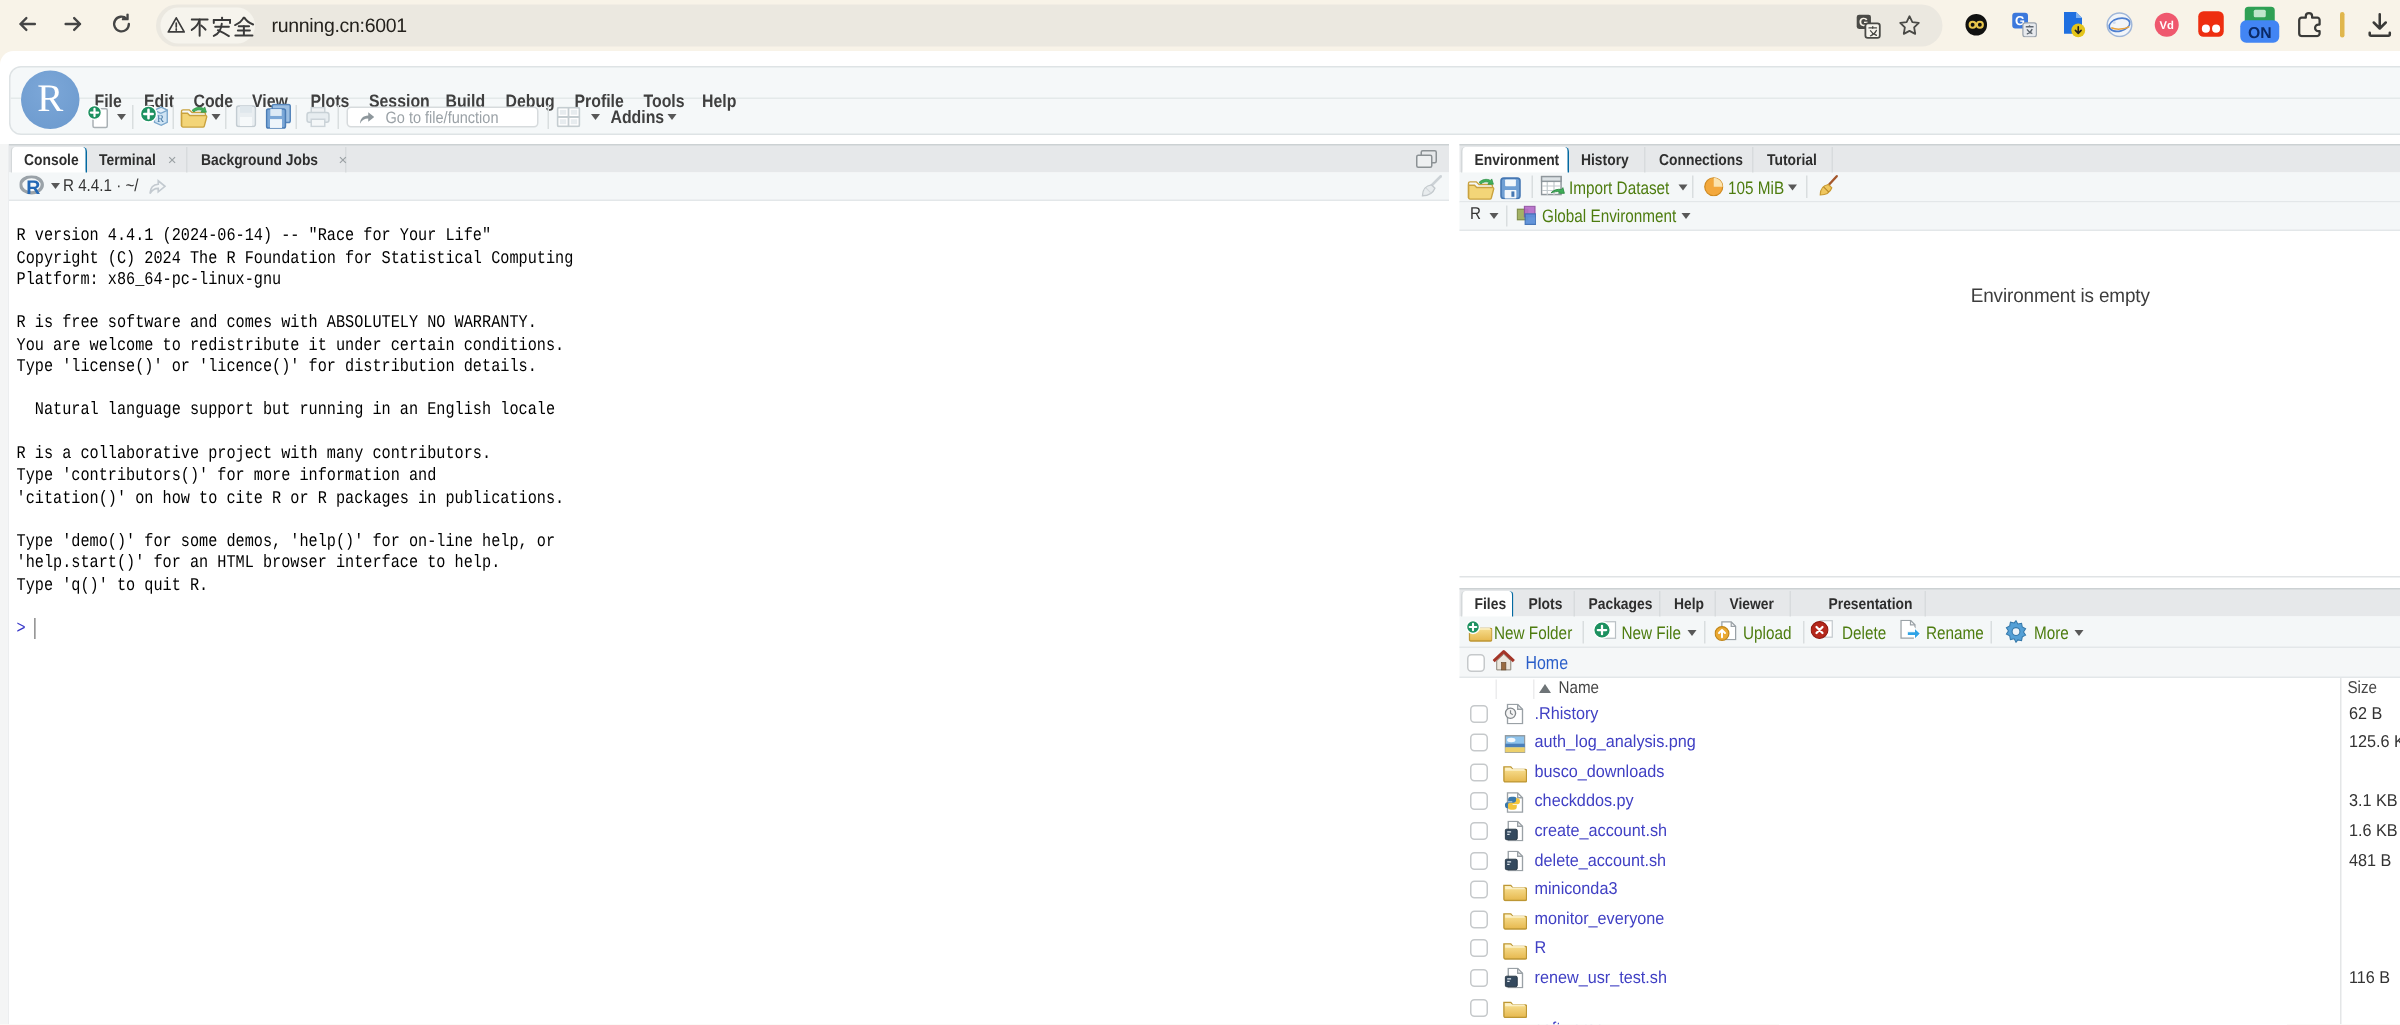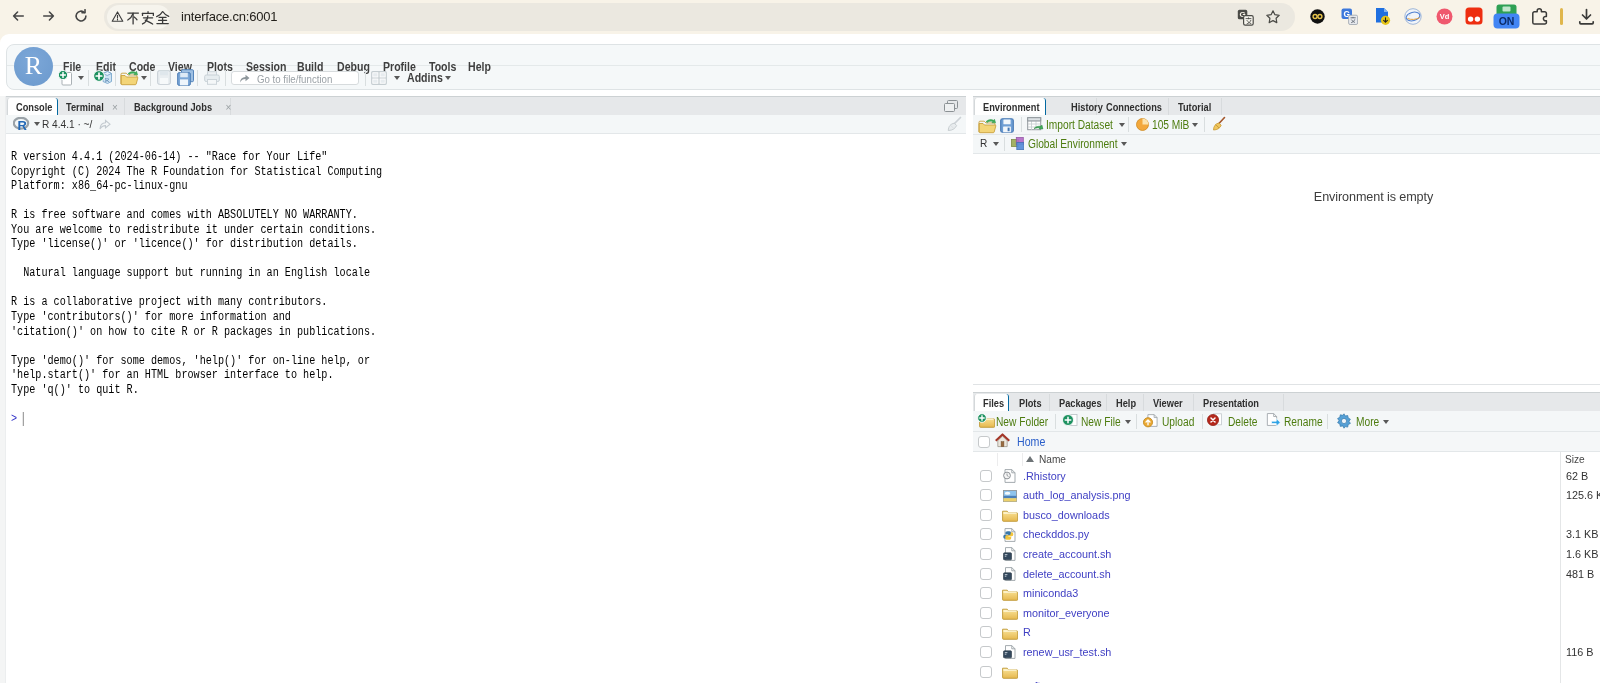--- a/index.html
+++ b/index.html
@@ -122,21 +122,21 @@
           <path d="M22.3 5.2c-0.4 3.3-2.2 7.2-5.7 8.7"></path>
           <path d="M19.5 9.8c2.6 1.2 6 3 7.9 4.2"></path>
         <path d="M37.9 0.8c-1 2-3.3 4.1-6.1 5.3"></path>
           <path d="M38.4 0.8c1.2 1.9 3.6 3.8 6.3 4.9"></path>
           <path d="M34.4 6.9h7.4"></path>
           <path d="M33.8 10h8.6"></path>
           <path d="M32 13.5h12.2"></path>
           <path d="M38.1 7v6.3"></path>
       </g>
     </svg>
-    <span id="url">interface.cn:6001</span>
+    <span id="url">running.cn:6001</span>
 
     <svg class="abs" style="left:1133px;top:6px" width="17" height="17" viewBox="0 0 17 17">
       <rect x="0.8" y="0.8" width="9.5" height="9.5" rx="1.6" fill="#4a4a46"></rect>
       <text x="5.5" y="8.4" font-size="8" font-weight="bold" fill="#f8f3e8" text-anchor="middle" font-family="Liberation Sans">G</text>
       <rect x="6.6" y="6.6" width="9.6" height="9.6" rx="1.6" fill="#f6f4ed" stroke="#4a4a46" stroke-width="1.2"></rect>
       <path d="M9 9.6h5M11.5 8.8v1M10 11.5c1 1.6 2.5 2.6 3.9 3M13.9 11.3c-0.8 1.8-2.4 3.1-3.9 3.6" stroke="#4a4a46" stroke-width="0.9" fill="none" stroke-linecap="round"></path>
     </svg>
     <svg class="abs" style="left:1161px;top:6px" width="16" height="16" viewBox="0 0 16 16">
       <path d="M8 1.8l1.9 3.9 4.3 0.6-3.1 3 0.7 4.3L8 11.6l-3.8 2 0.7-4.3-3.1-3 4.3-0.6z" stroke="#4a4a46" stroke-width="1.2" fill="none" stroke-linejoin="round"></path>
     </svg>
@@ -324,21 +324,21 @@
 Type 'demo()' for some demos, 'help()' for on-line help, or
 'help.start()' for an HTML browser interface to help.
 Type 'q()' to quit R.
 
 <span class="p">&gt;</span> <span style="border-left:1px solid #777">​</span></pre>
   </div>
 
   <div class="panel" id="envpane">
     <div class="tabbar">
       <div class="tab on" style="left:1px;width:72px;padding-left:8px"><span class="tsq">Environment</span></div>
-      <div class="tab" style="left:74px;width:50px;padding-left:24px"><span class="tsq">History</span></div>
+      <div class="tab" style="left:74px;width:50px;padding-left:7px"><span class="tsq">History</span></div>
       <div class="tab" style="left:125px;width:71px;padding-left:8px"><span class="tsq">Connections</span></div>
       <div class="tab" style="left:197px;width:52px;padding-left:8px"><span class="tsq">Tutorial</span></div>
     </div>
     <div class="tbar" style="top:19px;height:20px" id="envtb1"></div>
     <div class="tbar" style="top:39px;height:19px" id="envtb2"></div>
     <div id="envtools">
       <svg class="abs" style="left:5px;top:21px" width="19" height="18" viewBox="0 0 19 18">
         <path d="M1 6.5h4l1.5 1.5H17a0.8 0.8 0 0 1 0.8 1l-1.6 6a1 1 0 0 1-1 0.7H2a1 1 0 0 1-1-1z" fill="#f3d578" stroke="#c9a23e" stroke-width="0.9"></path>
         <path d="M1 15V5.2a1 1 0 0 1 1-1h4.2L8 6h8a1 1 0 0 1 1 1v1" fill="none" stroke="#c9a23e" stroke-width="0.9"></path>
         <path d="M8 4.6c2.2-2.2 5.3-2.6 7.6-1.3l0.9-1 1.1 3.5-3.7 0 0.9-1.1c-1.8-0.9-4-0.5-5.5 0.9z" fill="#41b05a" stroke="#2f9249" stroke-width="0.5"></path>
@@ -385,21 +385,21 @@
     <div class="abs" style="left:0;top:93px;width:100%;text-align:center;font-size:13px;color:#3d3d3d"><span style="display:inline-block;transform:scaleX(0.97);letter-spacing:-0.1px">Environment is empty</span></div>
   </div>
 
   <div class="panel" id="filepane">
     <div class="tabbar">
       <div class="tab on" style="left:1px;width:35px;padding-left:8px"><span class="tsq">Files</span></div>
       <div class="tab" style="left:37px;width:40px;padding-left:9px"><span class="tsq">Plots</span></div>
       <div class="tab" style="left:78px;width:56px;padding-left:8px"><span class="tsq">Packages</span></div>
       <div class="tab" style="left:135px;width:36px;padding-left:8px"><span class="tsq">Help</span></div>
       <div class="tab" style="left:172px;width:49px;padding-left:8px"><span class="tsq">Viewer</span></div>
-      <div class="tab" style="left:222px;width:89px;padding-left:8px"><span class="tsq">Presentation</span></div>
+      <div class="tab" style="left:222px;width:89px;padding-left:24px"><span class="tsq">Presentation</span></div>
     </div>
     <div class="tbar" style="top:19px;height:21px" id="filetb"></div>
     <div class="tbar" style="top:40px;height:20px;background:#f5f7f8" id="crumb"></div>
     <div id="filetools">
       <svg class="abs" style="left:4px;top:21px" width="18" height="16" viewBox="0 0 18 16">
         <use href="#fold" x="2" y="2" width="16" height="13"></use>
         <circle cx="5" cy="5" r="4.3" fill="#1d9160" stroke="#fff" stroke-width="0.9"></circle>
         <path d="M5 2.8v4.4M2.8 5h4.4" stroke="#fff" stroke-width="1.4" stroke-linecap="round"></path>
       </svg>
       <span class="abs tlab" style="left:23px;top:23px"><span class="tsq">New Folder</span></span>

